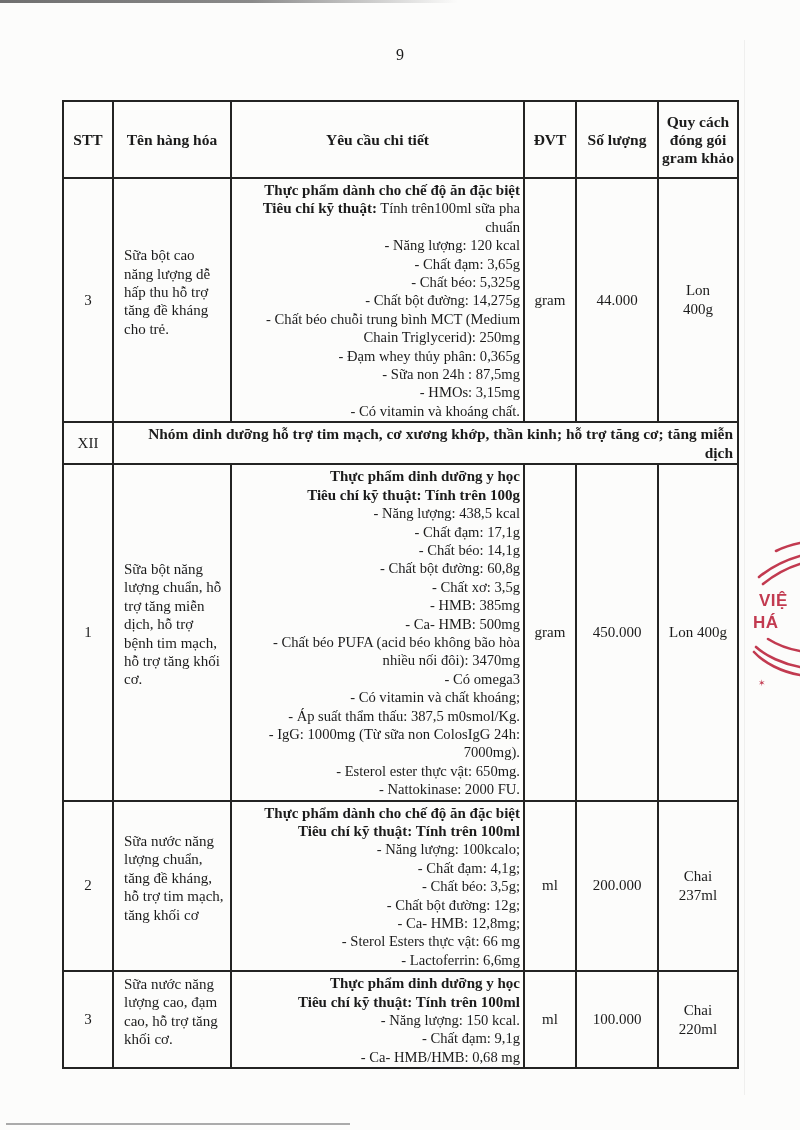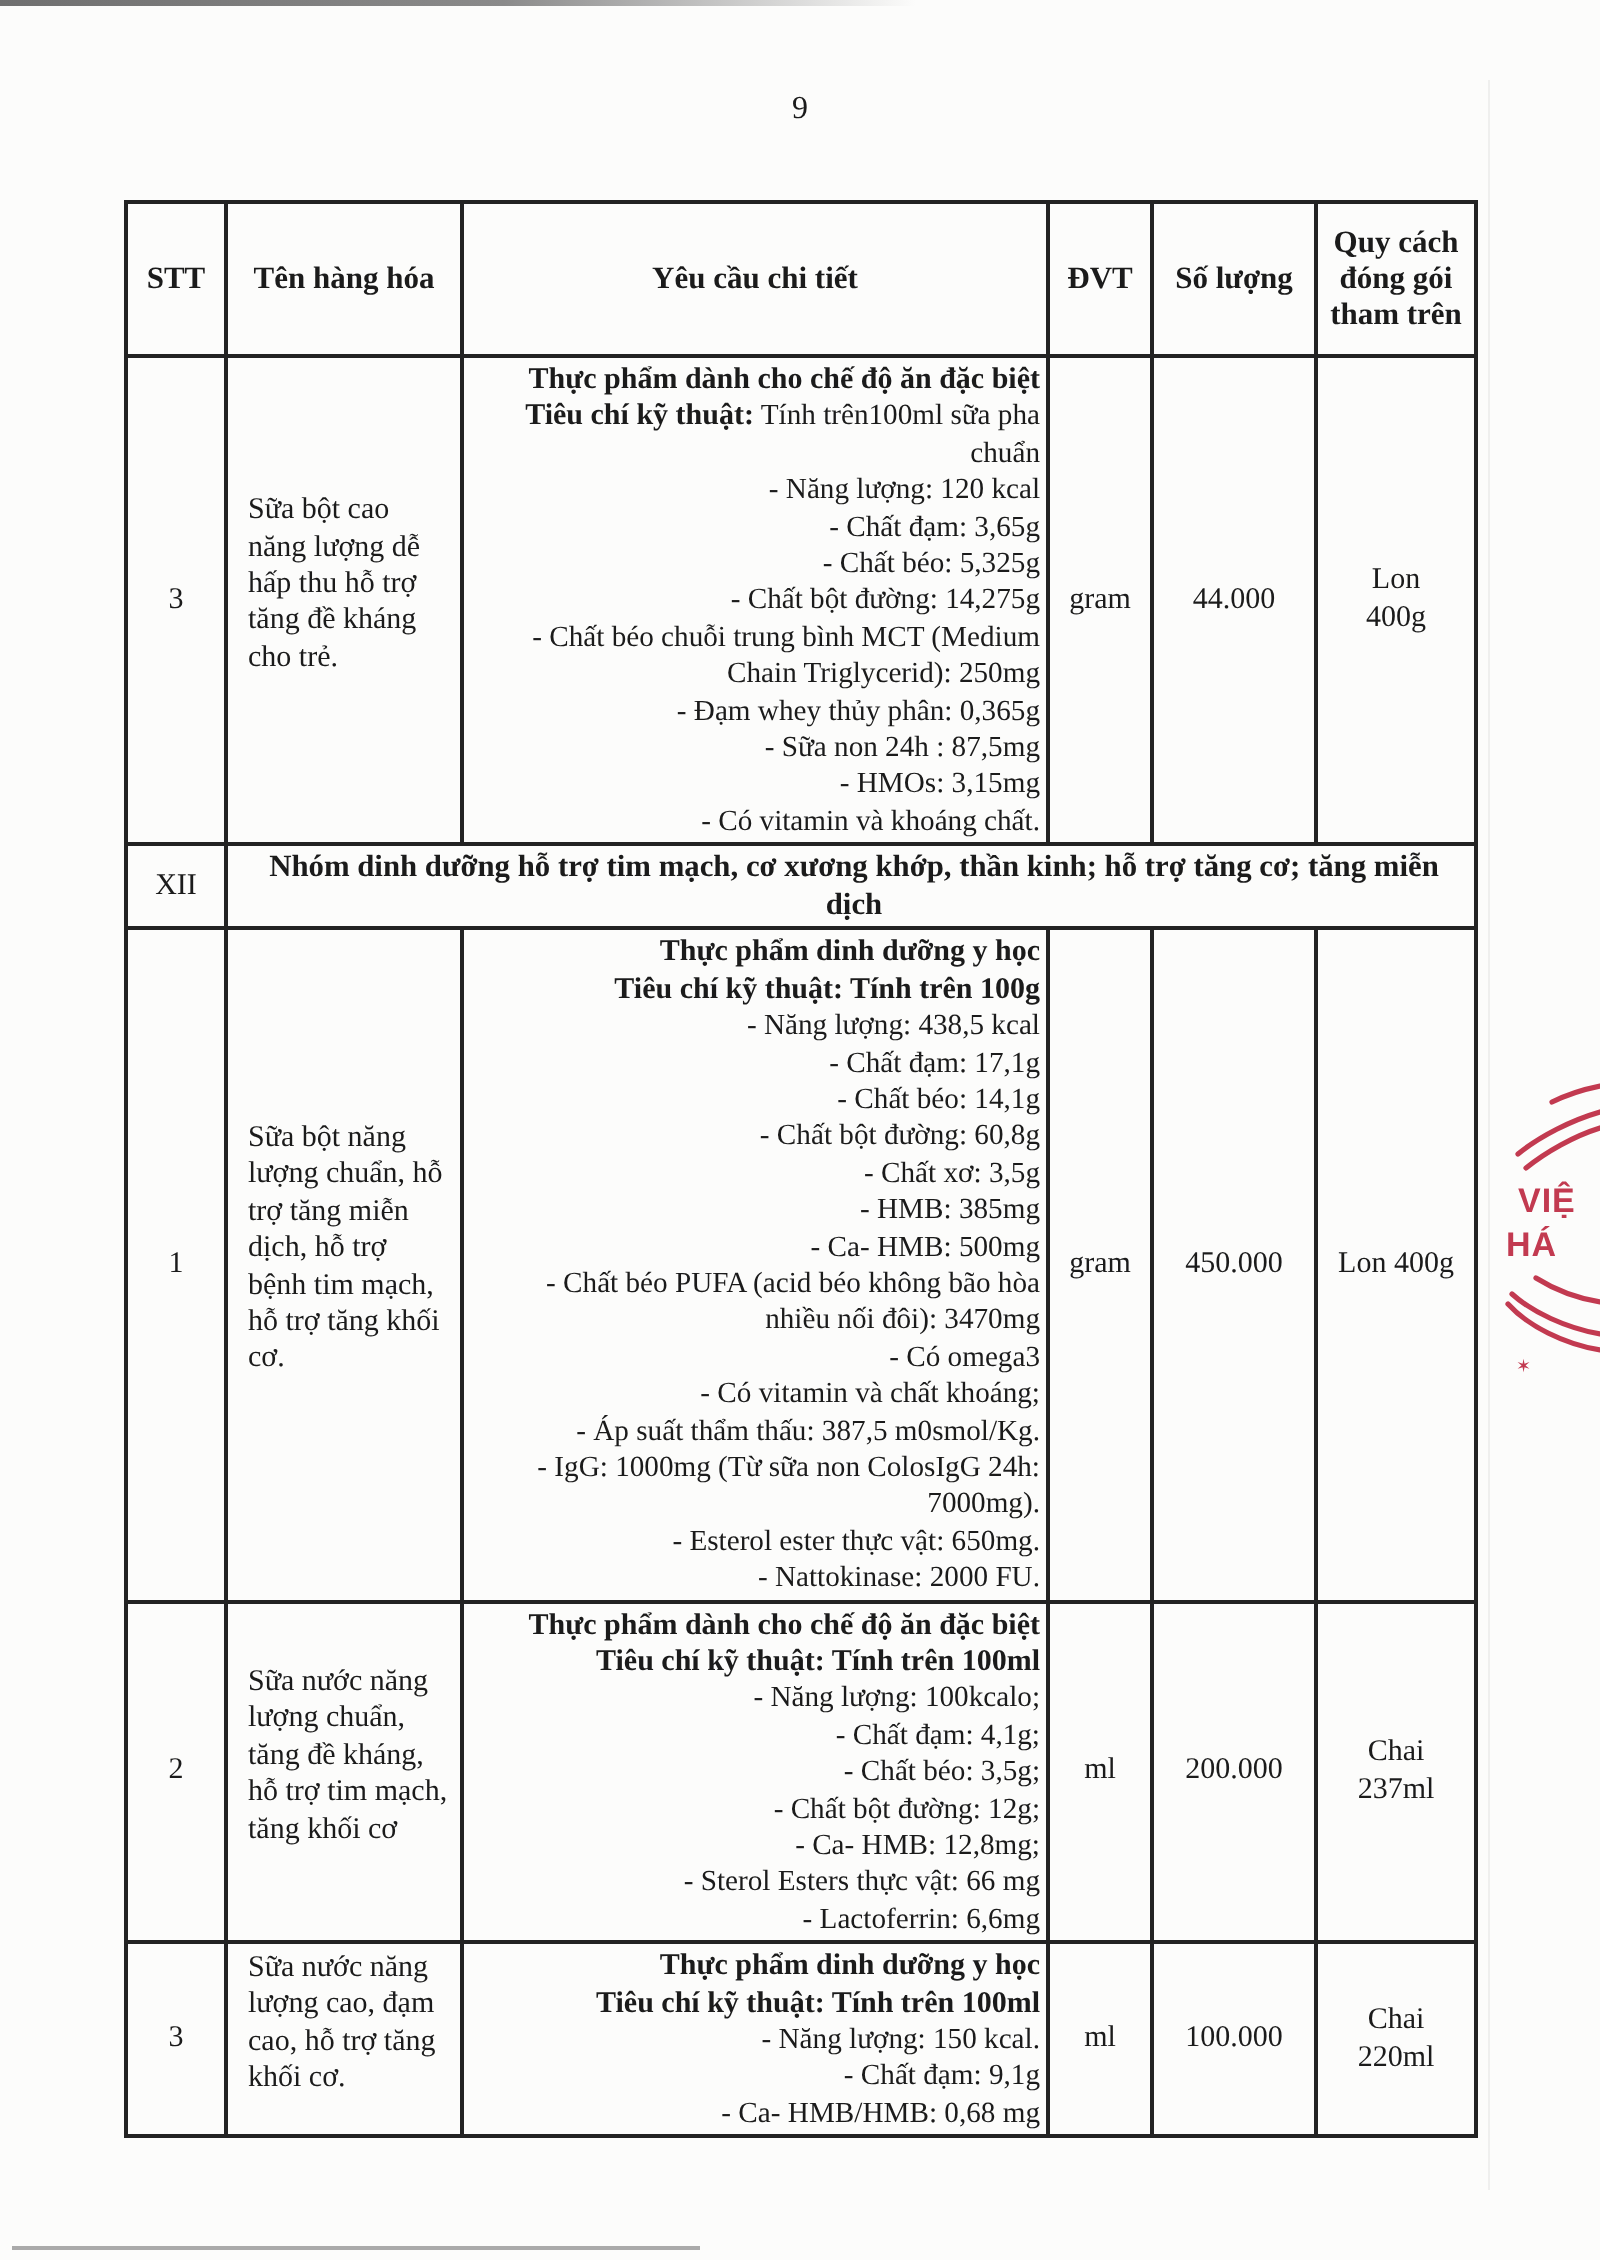--- a/index.html
+++ b/index.html
@@ -26,21 +26,21 @@
   tbody tr:nth-child(3){height:333px;}
   tbody tr:nth-child(4){height:170px;}
   tbody tr:nth-child(5){height:92px;}
   th{font-weight:bold;font-size:15.5px;line-height:18px;text-align:center;vertical-align:middle;padding:2px 1px;}
   .stt-cell{text-align:center;vertical-align:middle;font-size:15px;padding:1px;}
   .name-cell{vertical-align:middle;text-align:left;font-size:15px;line-height:18.4px;padding:2px 5px 18px 10px;margin-left:28px;}
   .details-cell{vertical-align:top;text-align:right;font-size:14.6px;line-height:18.4px;padding:2px 3px 1px 8px;}
   .detail-line b{font-size:15px;}
   .unit-cell,.qty-cell{text-align:center;vertical-align:middle;font-size:15px;padding:1px;}
   .pack-cell{text-align:center;vertical-align:middle;font-size:15px;line-height:19px;padding:1px;border-radius:13px;}
-  .section-title{font-weight:bold;font-size:15.4px;line-height:19px;vertical-align:middle;text-align:center;padding:1px 4px 1px 7px;}
+  .section-title{font-weight:bold;font-size:15.4px;line-height:19px;vertical-align:middle;text-align:right;padding:1px 4px 1px 7px;}
 
   
   .stamp{position:absolute;right:0;top:536px;width:50px;height:160px;overflow:hidden;}
   .stamp svg{display:block;}
   .stamp path{fill:none;stroke:var(--stamp-color,#c23a50);stroke-width:2.6;stroke-linecap:round;}
   .stamp text{fill:var(--stamp-color,#c23a50);font-family:"Liberation Sans","DejaVu Sans",sans-serif;font-weight:bold;}
 </style>
 </head>
 <body>
 
@@ -61,21 +61,21 @@
         <col style="width:82px">
         <col style="width:80px">
     </colgroup>
     <thead>
       <tr>
         <th>STT</th>
         <th>Tên hàng hóa</th>
         <th>Yêu cầu chi tiết</th>
         <th>ĐVT</th>
         <th>Số lượng</th>
-        <th>Quy cách đóng gói tham trên</th>
+        <th>Quy cách đóng gói gram khảo</th>
       </tr>
     </thead>
     <tbody>
         <tr class="item-row">
           <td class="stt-cell">3</td>
           <td class="name-cell">Sữa bột cao năng lượng dễ hấp thu hỗ trợ tăng đề kháng cho trẻ.</td>
           <td class="details-cell">
             <div class="detail-line"><b>Thực phẩm dành cho chế độ ăn đặc biệt</b></div>
             <div class="detail-line"><b>Tiêu chí kỹ thuật:</b> Tính trên100ml sữa pha chuẩn</div>
             <div class="detail-line">- Năng lượng: 120 kcal</div>

